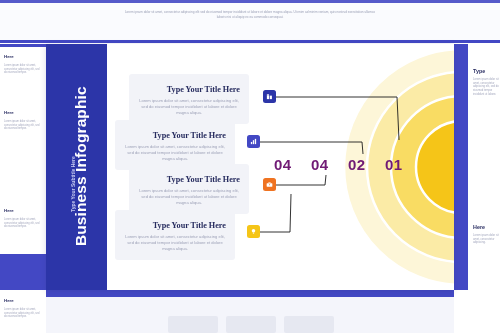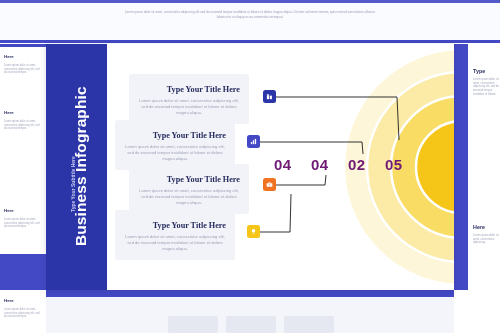--- a/index.html
+++ b/index.html
@@ -299,21 +299,21 @@
           <circle r="71" fill="#f9dc63"></circle>
           <circle r="71" fill="none" stroke="#ffffff" stroke-width="2.5"></circle>
           <circle r="46" fill="#f5c518"></circle>
           <circle r="46" fill="none" stroke="#ffffff" stroke-width="2.5"></circle>
         </g>
       </svg>
 
       <div class="arc-num" style="left:167px; top:112px;">04</div>
       <div class="arc-num" style="left:204px; top:112px;">04</div>
       <div class="arc-num" style="left:241px; top:112px;text-align:center;">02</div>
-      <div class="arc-num" style="left:278px; top:112px;">05</div>
+      <div class="arc-num" style="left:278px; top:112px;">01</div>
 
       <svg id="connectors" viewBox="0 0 347 246">
         <path d="M 162 53 L 290 53 L 292 96" fill="none" stroke="#1c1c1c" stroke-width="0.9"></path>
         <path d="M 146 98 L 255 98 L 256 110" fill="none" stroke="#1c1c1c" stroke-width="0.9"></path>
         <path d="M 162 141 L 218 141 L 219 131" fill="none" stroke="#1c1c1c" stroke-width="0.9"></path>
         <path d="M 146 188 L 183 188 L 184 150" fill="none" stroke="#1c1c1c" stroke-width="0.9"></path>
       </svg>
 
       <div class="info-card" style="left:22px; top:30px; width:120px;">
         <p class="ic-title">Type Your Title Here</p>

